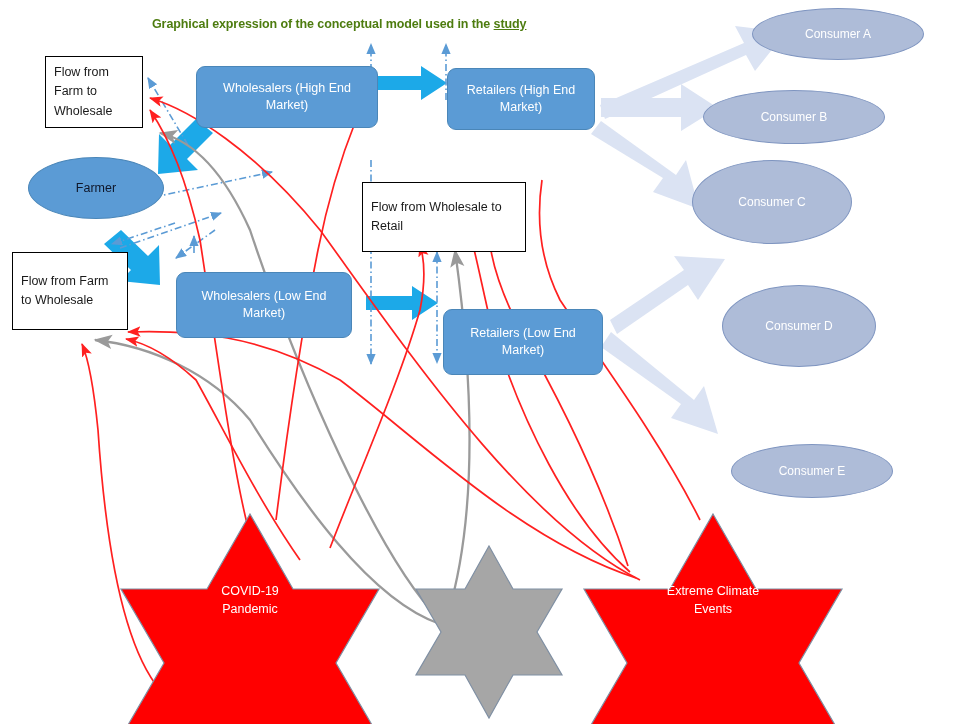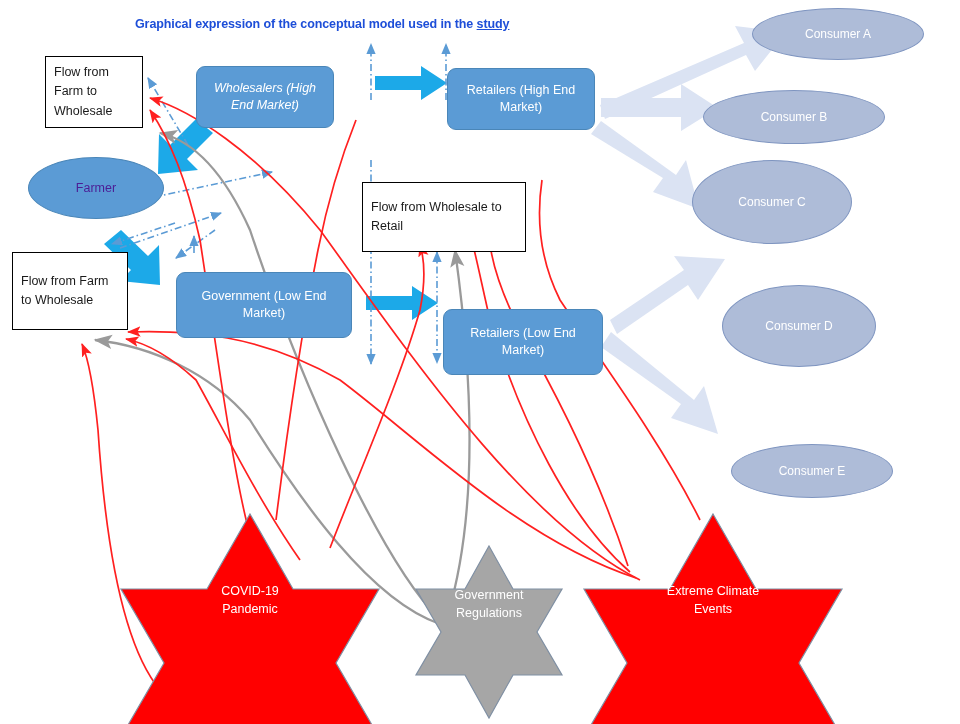--- a/index.html
+++ b/index.html
@@ -1,35 +1,35 @@
 <!DOCTYPE html>
 <html><head>
 <meta charset="utf-8">
 <style>
   html,body{margin:0;padding:0;background:#ffffff;}
   body{width:960px;height:724px;font-family:"Liberation Sans",sans-serif;}
   #stage{position:relative;width:960px;height:724px;overflow:hidden;background:#fff;}
   #wires{position:absolute;left:0;top:0;width:960px;height:724px;}
 
   .title{
-    position:absolute;left:135px;top:17px;width:360px;
-    font-size:12.5px;font-weight:bold;color:#1d4ed8;letter-spacing:-0.1px;
+    position:absolute;left:152px;top:17px;width:360px;
+    font-size:12.5px;font-weight:bold;color:#4d7c0f;letter-spacing:-0.1px;
     white-space:nowrap;
   }
   .title u{text-decoration:underline;}
 
   .node{position:absolute;box-sizing:border-box;display:flex;align-items:center;justify-content:center;text-align:center;}
 
   .proc{
     background:#5B9BD5;border:1px solid #4a86b8;border-radius:9px;
     color:#ffffff;font-size:12.5px;line-height:1.35;padding:4px 10px;
   }
   .ellipse-farmer{
     background:#5B9BD5;border:1px solid #4a86b8;border-radius:50%;
-    color:#4c1d95;font-size:12.5px;
+    color:#0f172a;font-size:12.5px;
   }
   .ellipse-consumer{
     background:#aebcd8;border:1px solid #7f95c0;border-radius:50%;
     color:#ffffff;font-size:12px;
   }
   .textbox{
     background:#ffffff;border:1px solid #000000;border-radius:0;
     color:#1a1a1a;font-size:12.5px;line-height:1.55;
     justify-content:flex-start;text-align:left;padding:6px 8px;
   }
@@ -119,42 +119,38 @@
   <div class="title"><span>Graphical expression of the conceptual model used in the </span><u>study</u></div>
 
   <div class="node textbox" style="left:45px;top:56px;width:98px;height:72px;">Flow from Farm to Wholesale</div>
 
   <div class="node textbox" style="left:12px;top:252px;width:116px;height:78px;">Flow from Farm to Wholesale</div>
 
   <div class="node textbox" style="left:362px;top:150px;width:164px;height:70px;margin-top:32px;">Flow from Wholesale to Retail</div>
 
   <div class="node ellipse-farmer" style="left:28px;top:157px;width:136px;height:62px;">Farmer</div>
 
-  <div class="node proc" style="left:196px;top:66px;width:138px;height:62px;font-style:italic;">Wholesalers (High End Market)</div>
+  <div class="node proc" style="left:196px;top:66px;width:182px;height:62px;">Wholesalers (High End Market)</div>
 
-  <div class="node proc" style="left:176px;top:272px;width:176px;height:66px;">Government (Low End Market)</div>
+  <div class="node proc" style="left:176px;top:272px;width:176px;height:66px;">Wholesalers (Low End Market)</div>
 
   <div class="node proc" style="left:447px;top:68px;width:148px;height:62px;">Retailers (High End Market)</div>
 
   <div class="node proc" style="left:443px;top:273px;width:160px;height:66px;margin-top:36px;">Retailers (Low End Market)</div>
 
   <div class="node ellipse-consumer" style="left:752px;top:8px;width:172px;height:52px;">Consumer A</div>
   <div class="node ellipse-consumer" style="left:703px;top:90px;width:182px;height:54px;">Consumer B</div>
   <div class="node ellipse-consumer" style="left:692px;top:160px;width:160px;height:84px;text-align:right;">Consumer C</div>
   <div class="node ellipse-consumer" style="left:722px;top:285px;width:154px;height:82px;">Consumer D</div>
   <div class="node ellipse-consumer" style="left:731px;top:444px;width:162px;height:54px;">Consumer E</div>
 
   <div class="star-label" style="left:170px;top:582px;">
     <div>COVID-19</div>
     <div>Pandemic</div>
   </div>
 
-  <div class="star-label" style="left:409px;top:586px;">
-    <div>Government</div>
-    <div>Regulations</div>
-  </div>
 
   <div class="star-label" style="left:633px;top:582px;">
     <div>Extreme Climate</div>
     <div>Events</div>
   </div>
 
 </div>
 
 </body></html>

